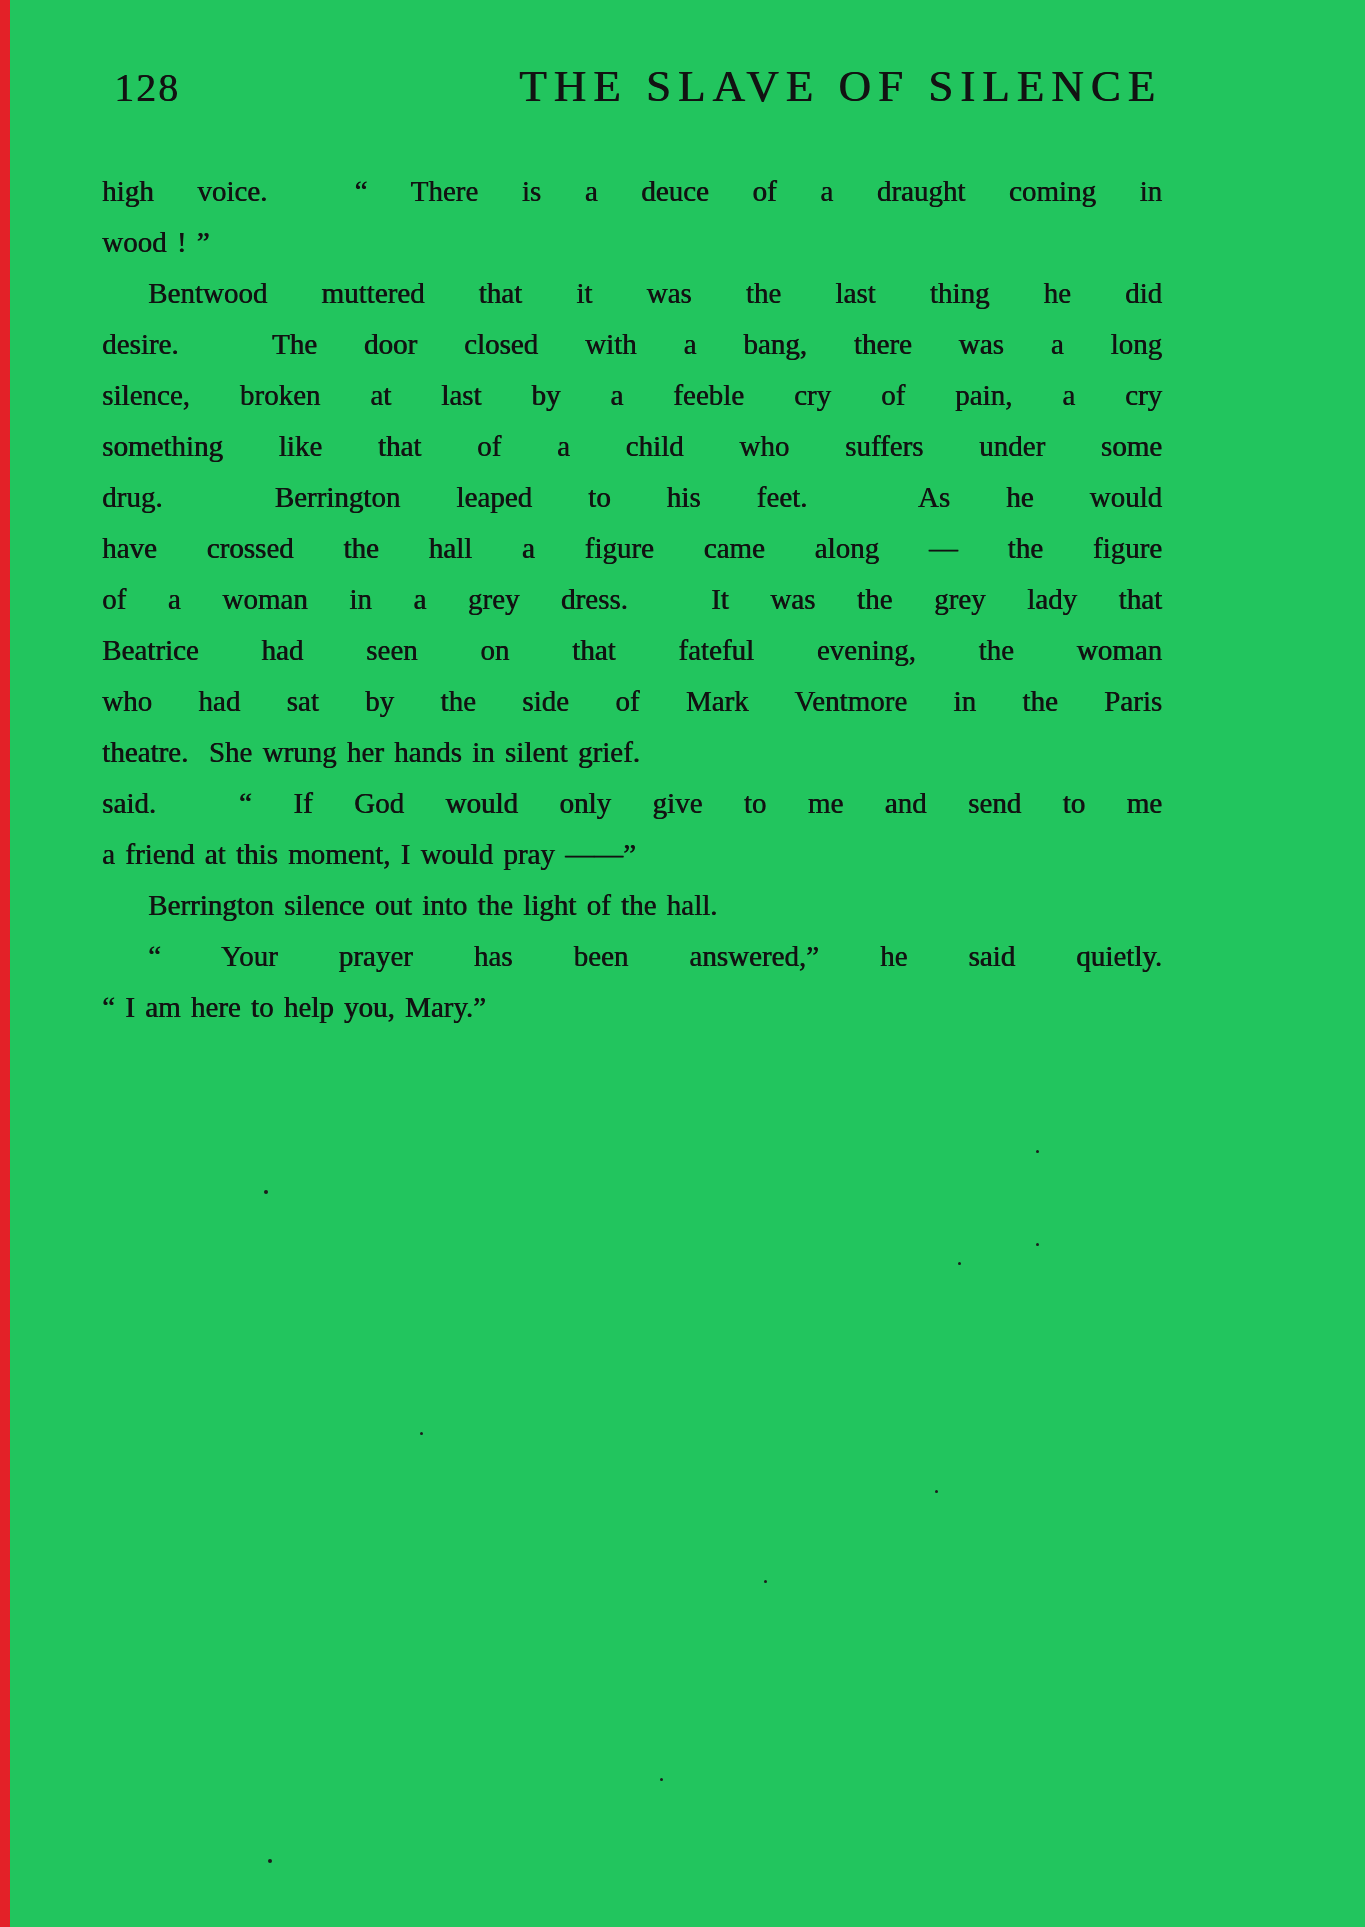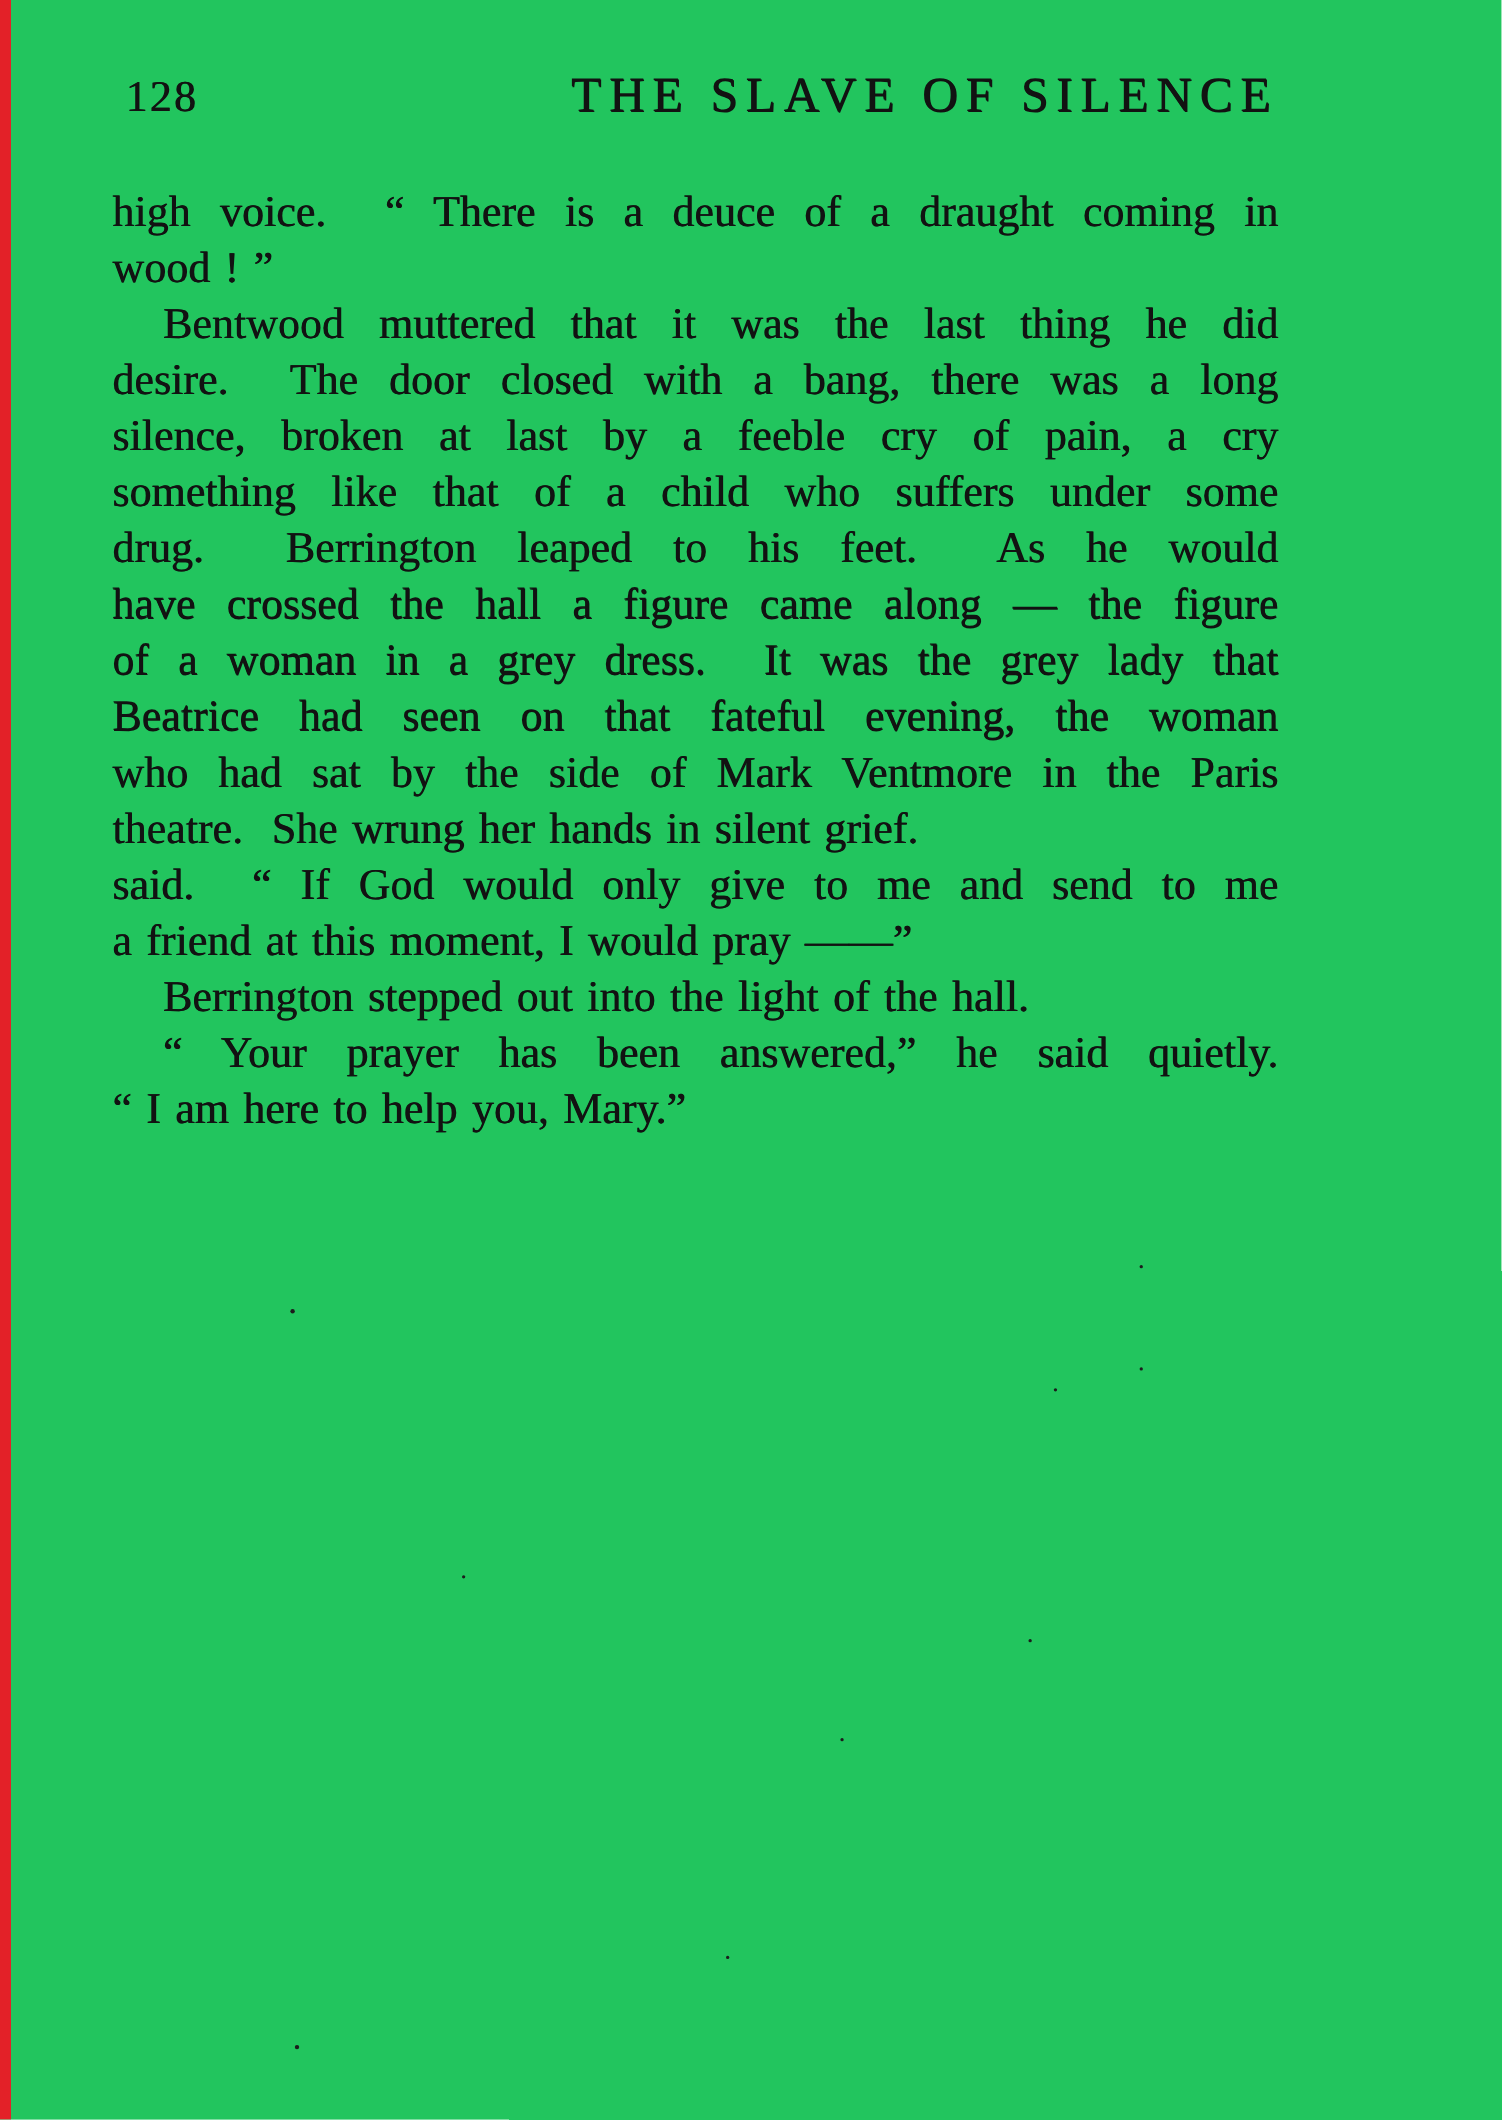--- a/index.html
+++ b/index.html
@@ -53,21 +53,21 @@
   .text-block {
     position: absolute;
     top: 166px;
     left: 102px;
     width: 1060px;
   }
   .paragraph {
     margin: 0;
   }
   .line {
-    font-size: 40px;
+    font-size: 29px;
     line-height: 51px;
     height: 51px;
     text-align: justify;
     text-align-last: justify;
     white-space: pre-wrap;
     word-spacing: 3px;
     text-shadow: 0.6px 0.3px 0 currentColor;
   }
   .line.no-just {
     text-align-last: left;
@@ -107,21 +107,21 @@
         <div class="line">of a woman in a grey dress.  It was the grey lady that</div>
         <div class="line">Beatrice had seen on that fateful evening, the woman</div>
         <div class="line">who had sat by the side of Mark Ventmore in the Paris</div>
         <div class="line no-just">theatre.  She wrung her hands in silent grief.</div>
       </div>
       <div class="paragraph">
         <div class="line">said.  “ If God would only give to me and send to me</div>
         <div class="line no-just">a friend at this moment, I would pray ——”</div>
       </div>
       <div class="paragraph">
-        <div class="line no-just indent">Berrington stepped out into the light of the hall.</div>
+        <div class="line no-just indent">Berrington silence out into the light of the hall.</div>
       </div>
       <div class="paragraph">
         <div class="line indent">“ Your prayer has been answered,” he said quietly.</div>
         <div class="line no-just">“ I am here to help you, Mary.”</div>
       </div>
     </main>
 
   <div id="specks">
       <div class="speck" style="left: 1036px; top: 1150px; width: 3px; height: 3px;"></div>
       <div class="speck" style="left: 264px; top: 1190px; width: 4px; height: 4px;"></div>

